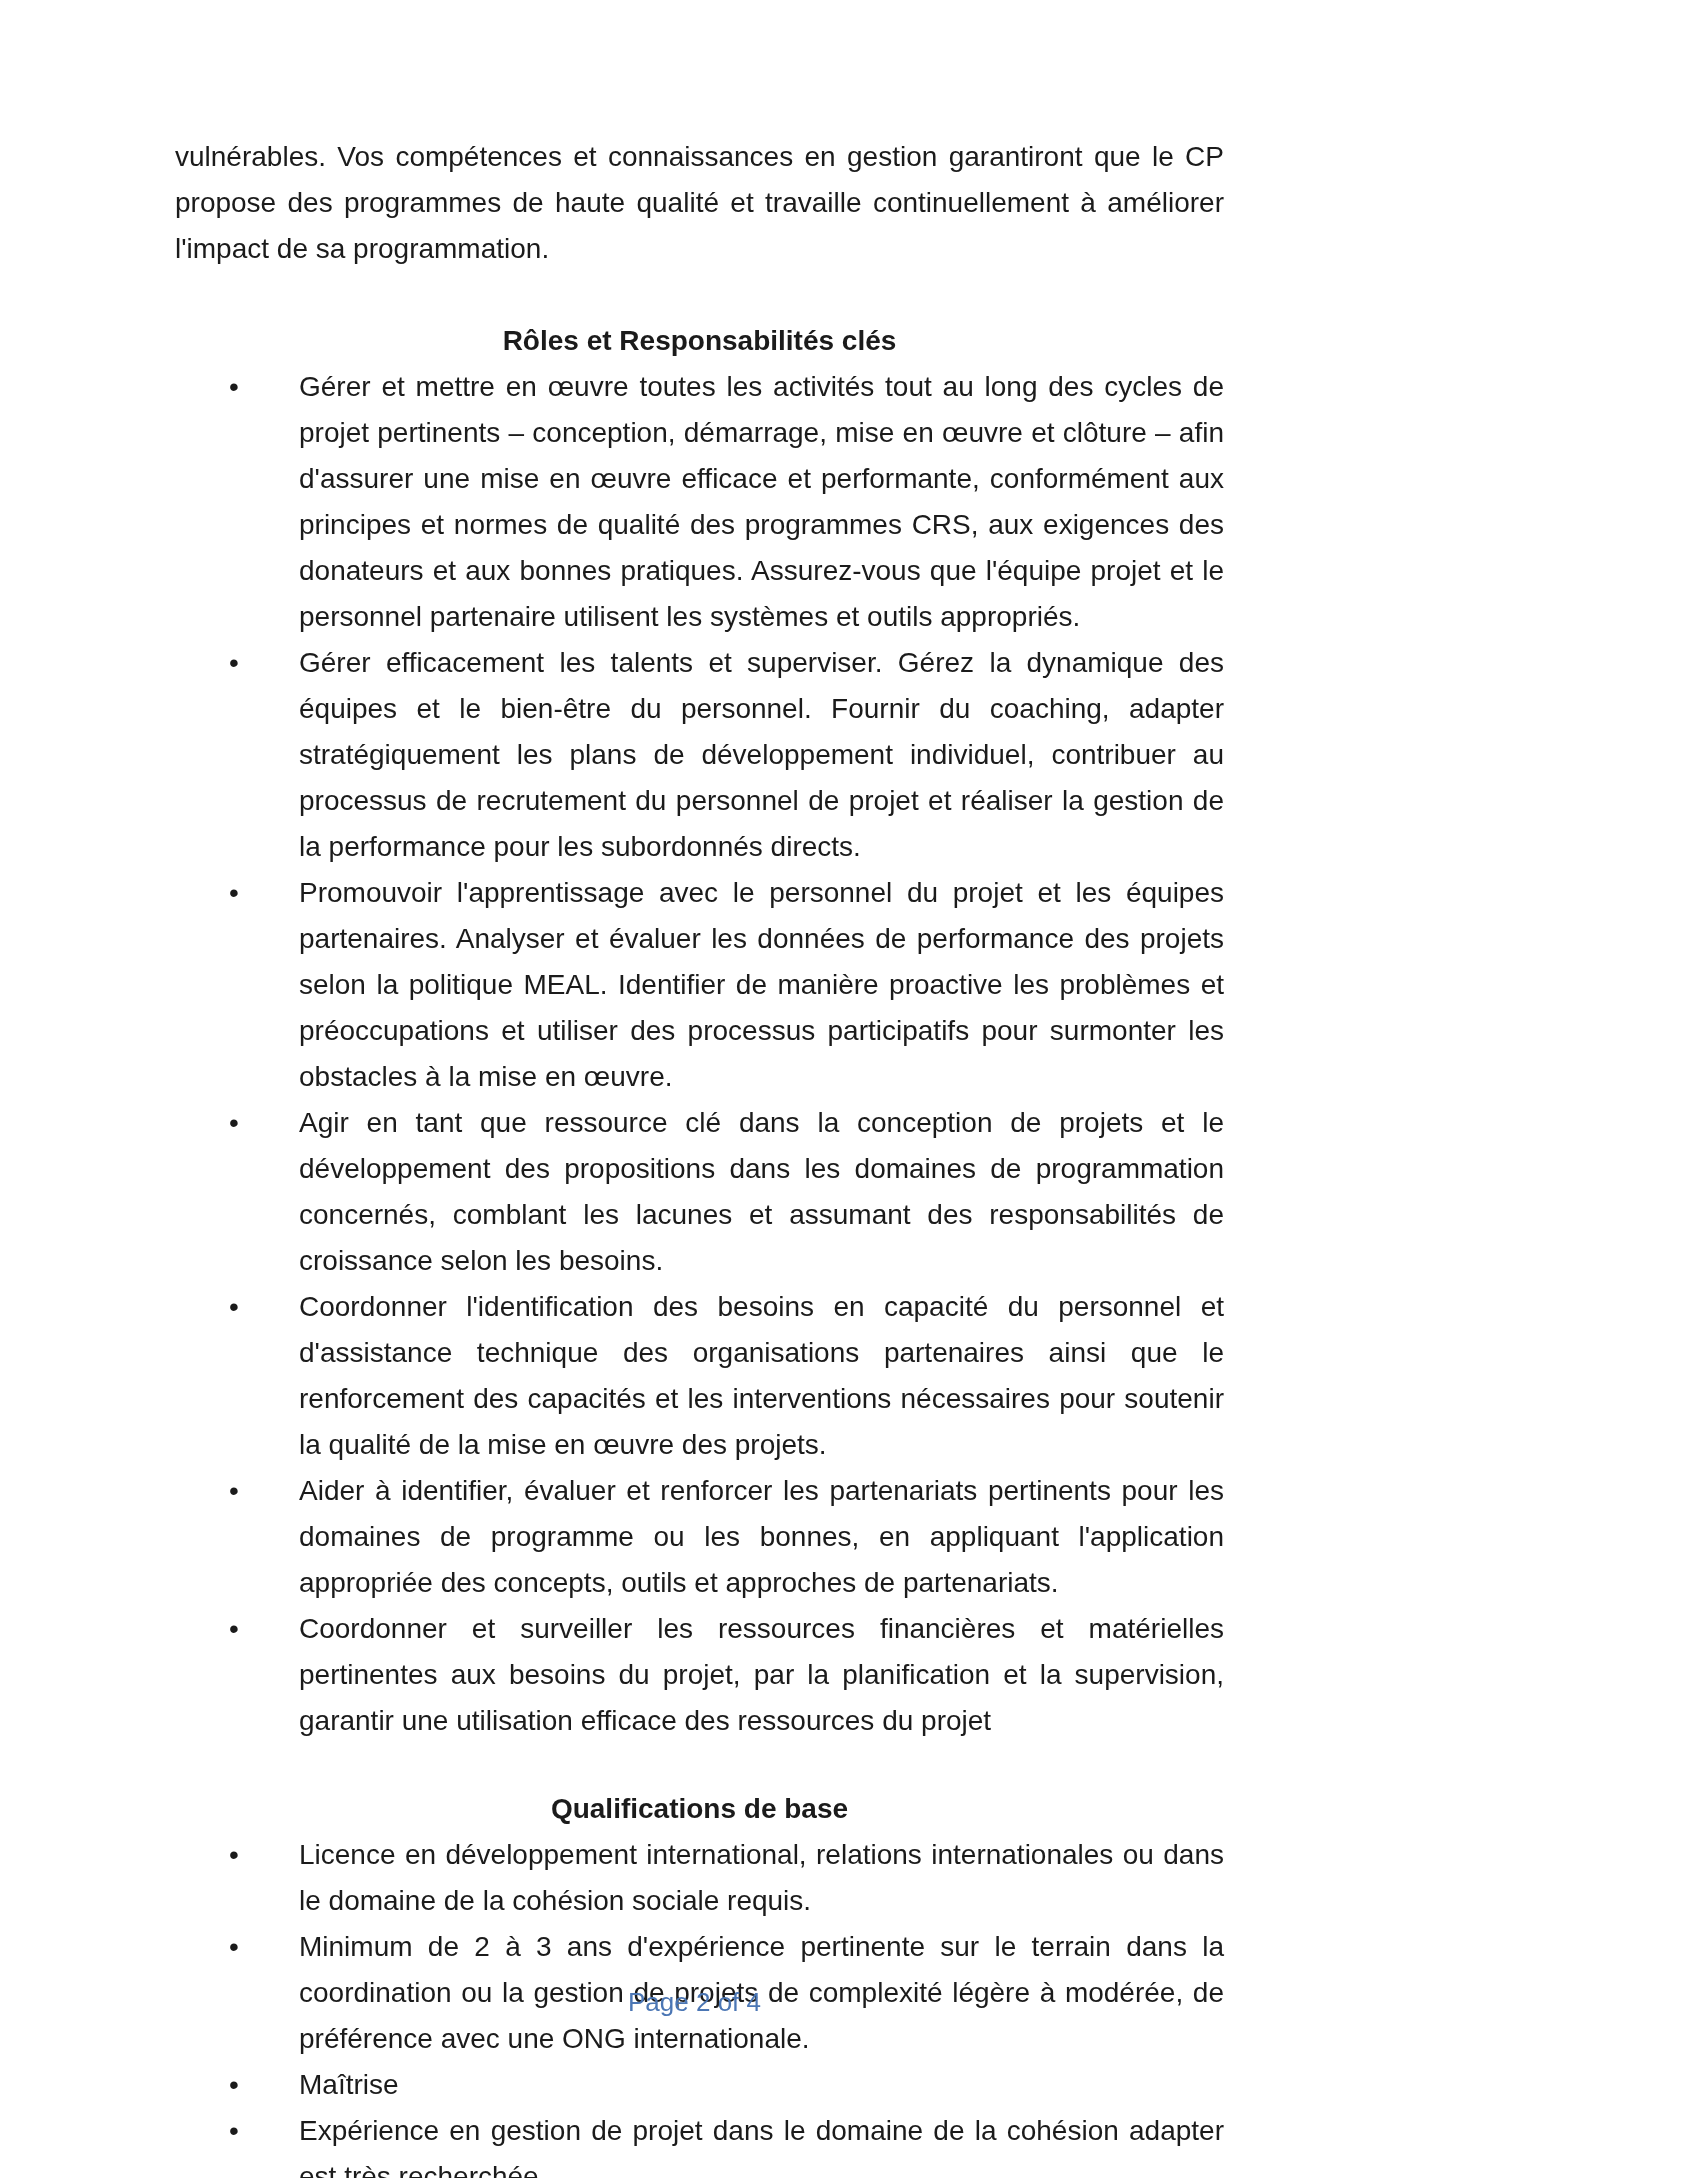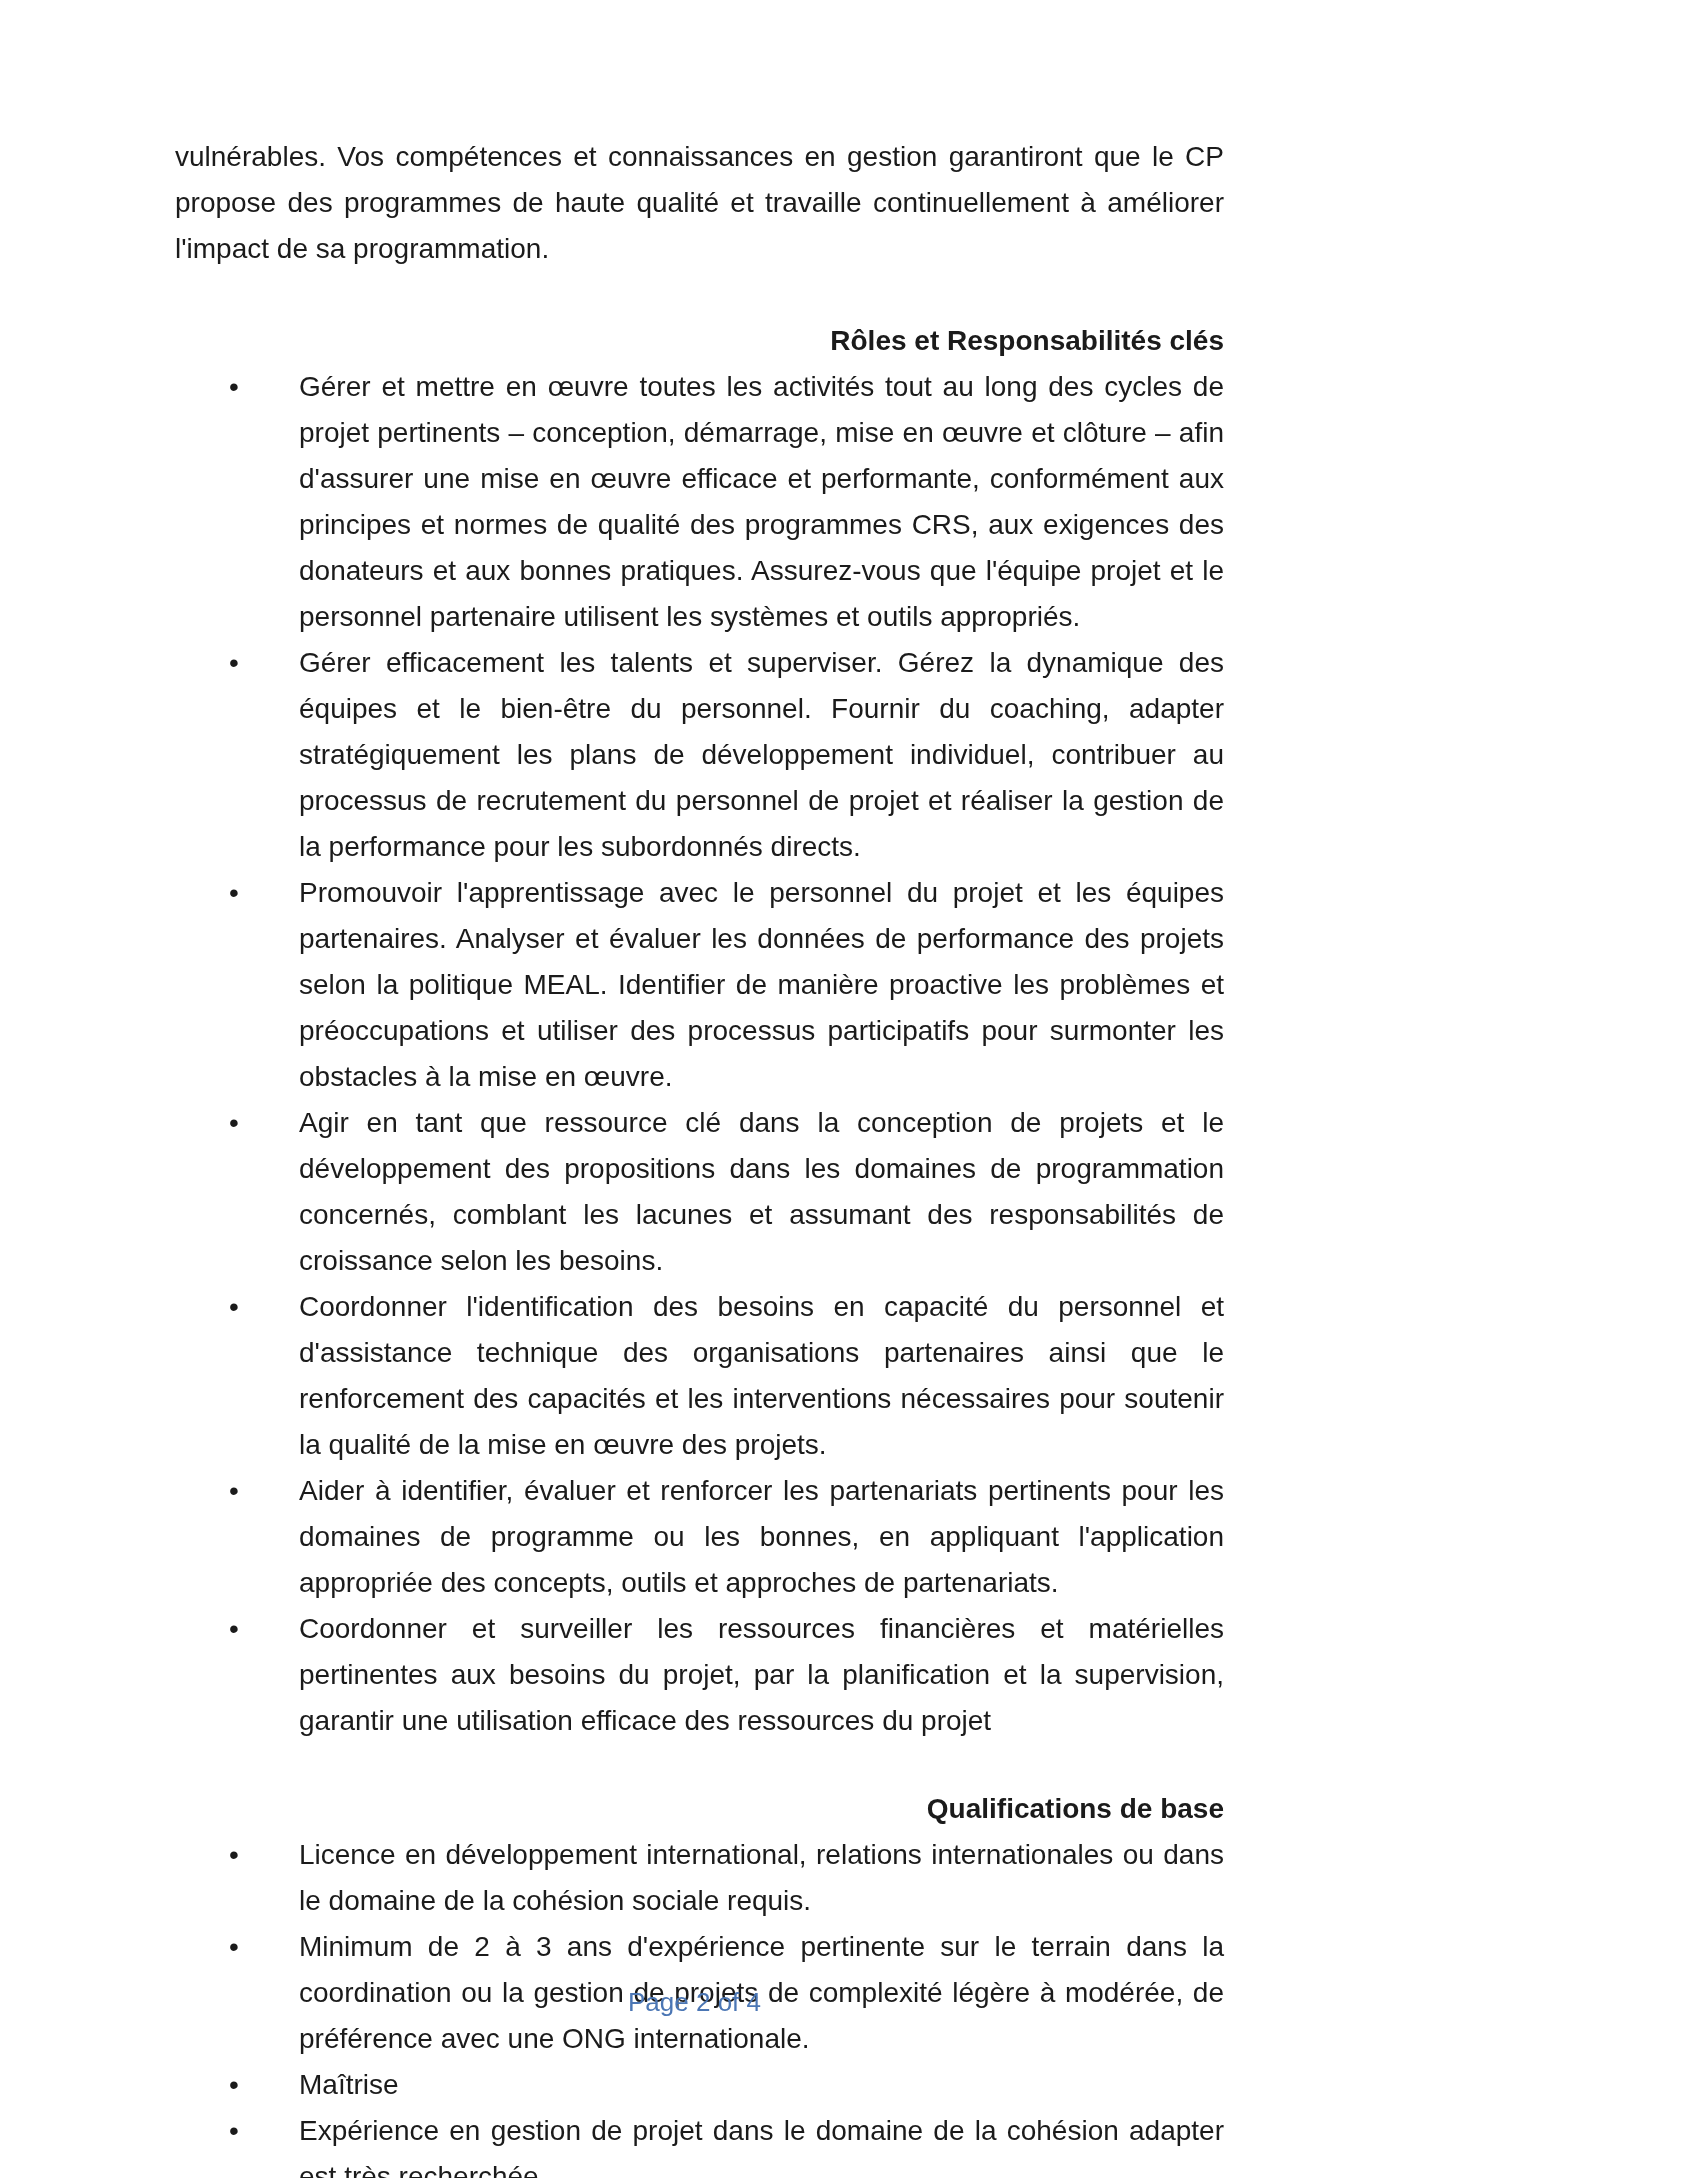--- a/index.html
+++ b/index.html
@@ -18,21 +18,21 @@
   }
   .para {
     margin: 0;
     text-align: justify;
   }
   .section-heading {
     margin: 46px 0 0 0;
     font-size: 28px;
     line-height: 46px;
     font-weight: bold;
-    text-align: right;
+    text-align: center;
   }
   .section-heading.tight { margin-top: 42px; }
   .section-heading.italic { font-style: italic; margin-top: 28px; }
   .bullets { margin: 0; padding: 0; }
   .bullet-row {
     display: flex;
     align-items: flex-start;
     padding-left: 54px;
   }
   .bullet-marker {

